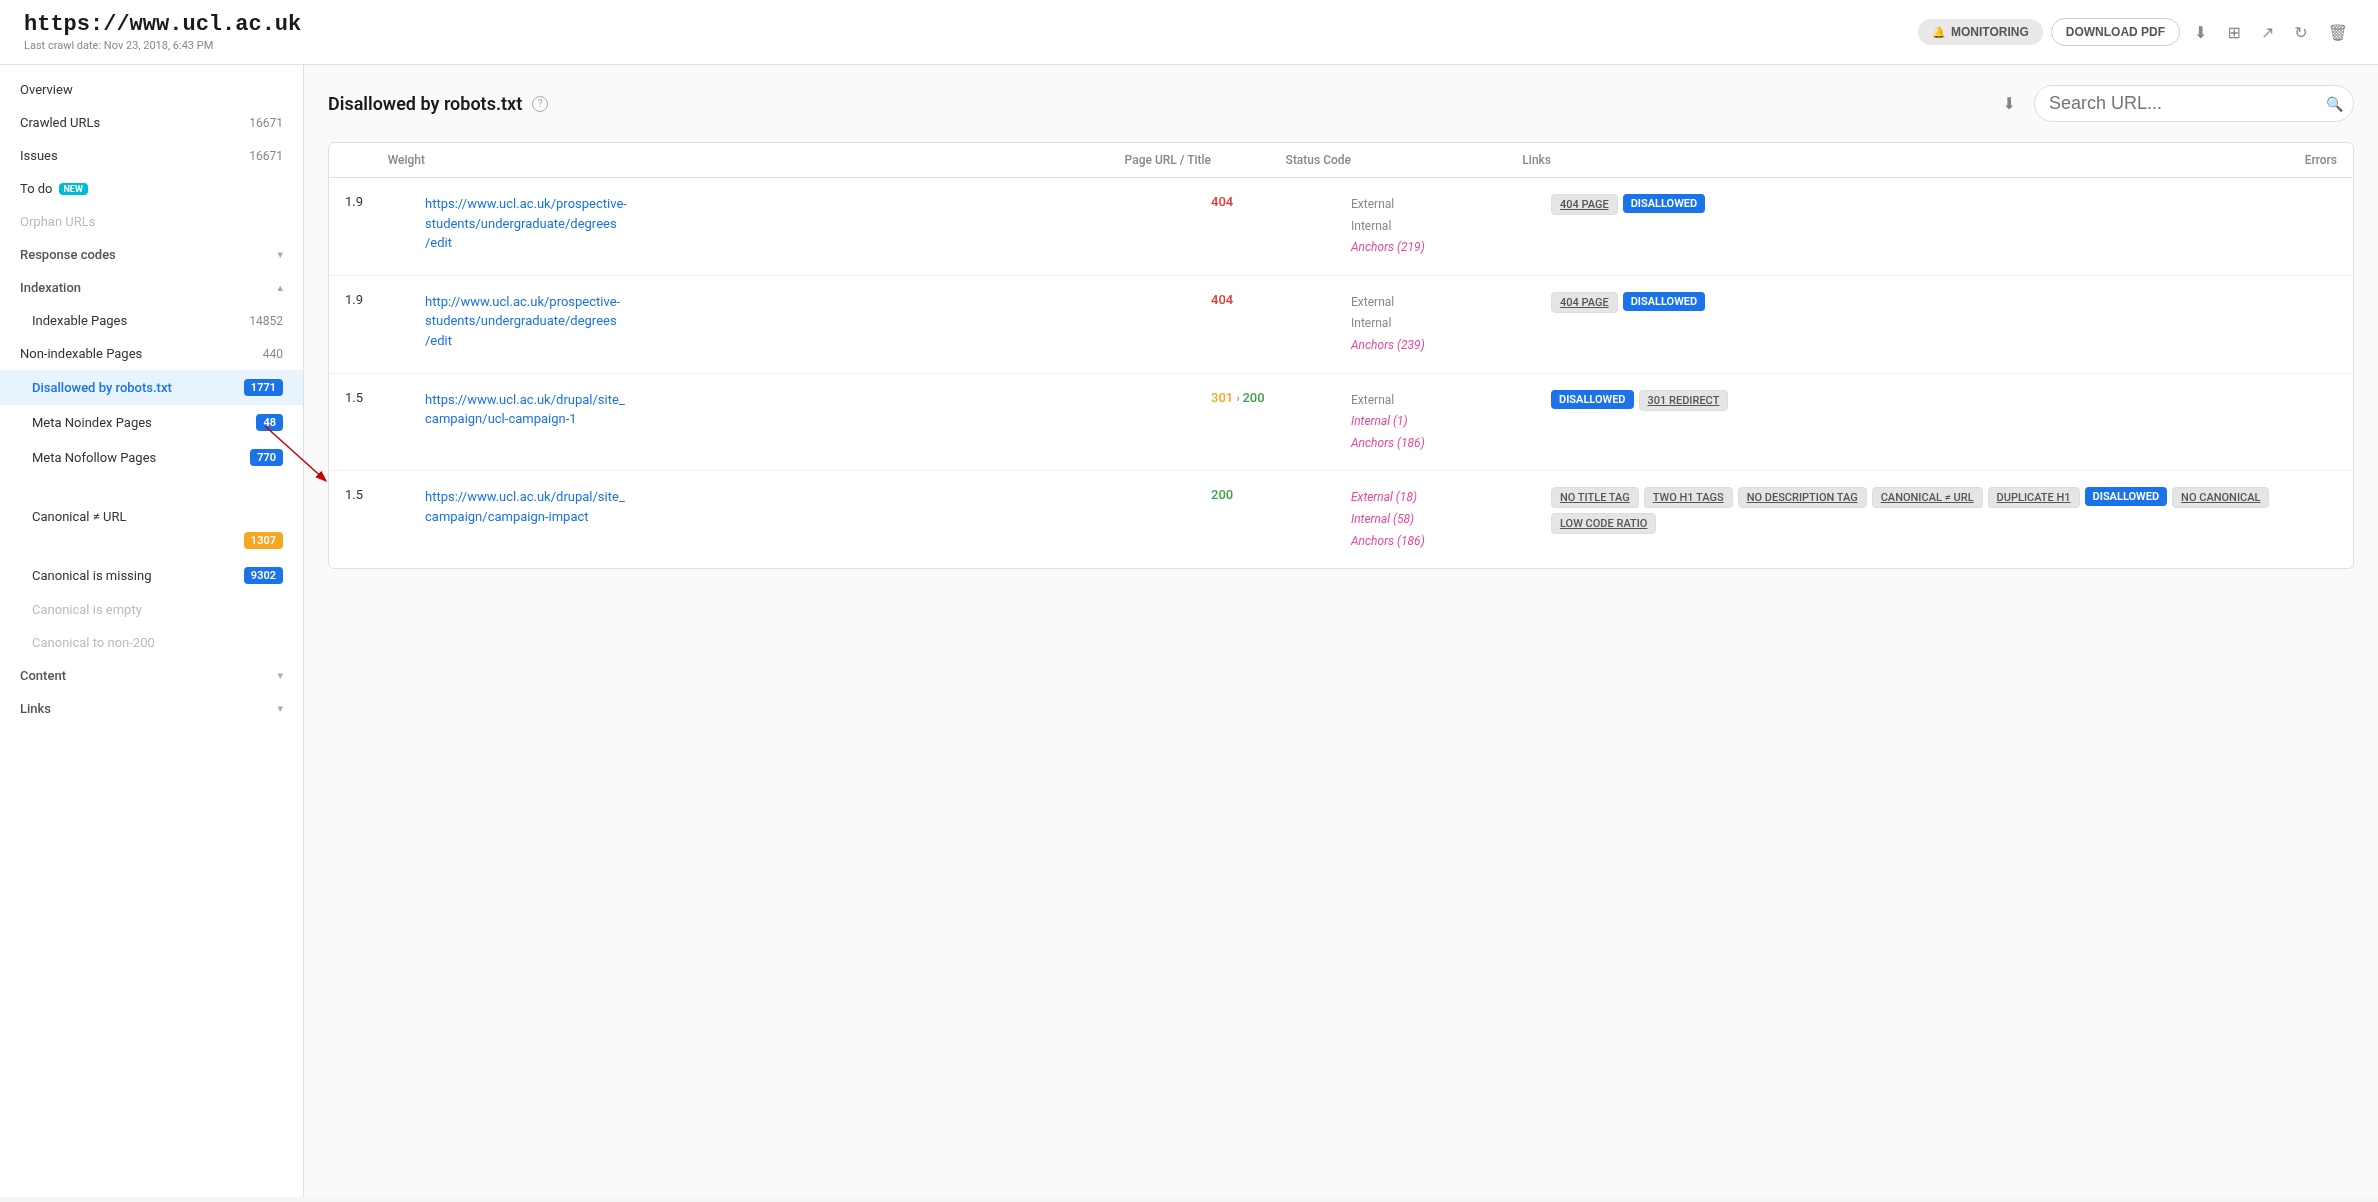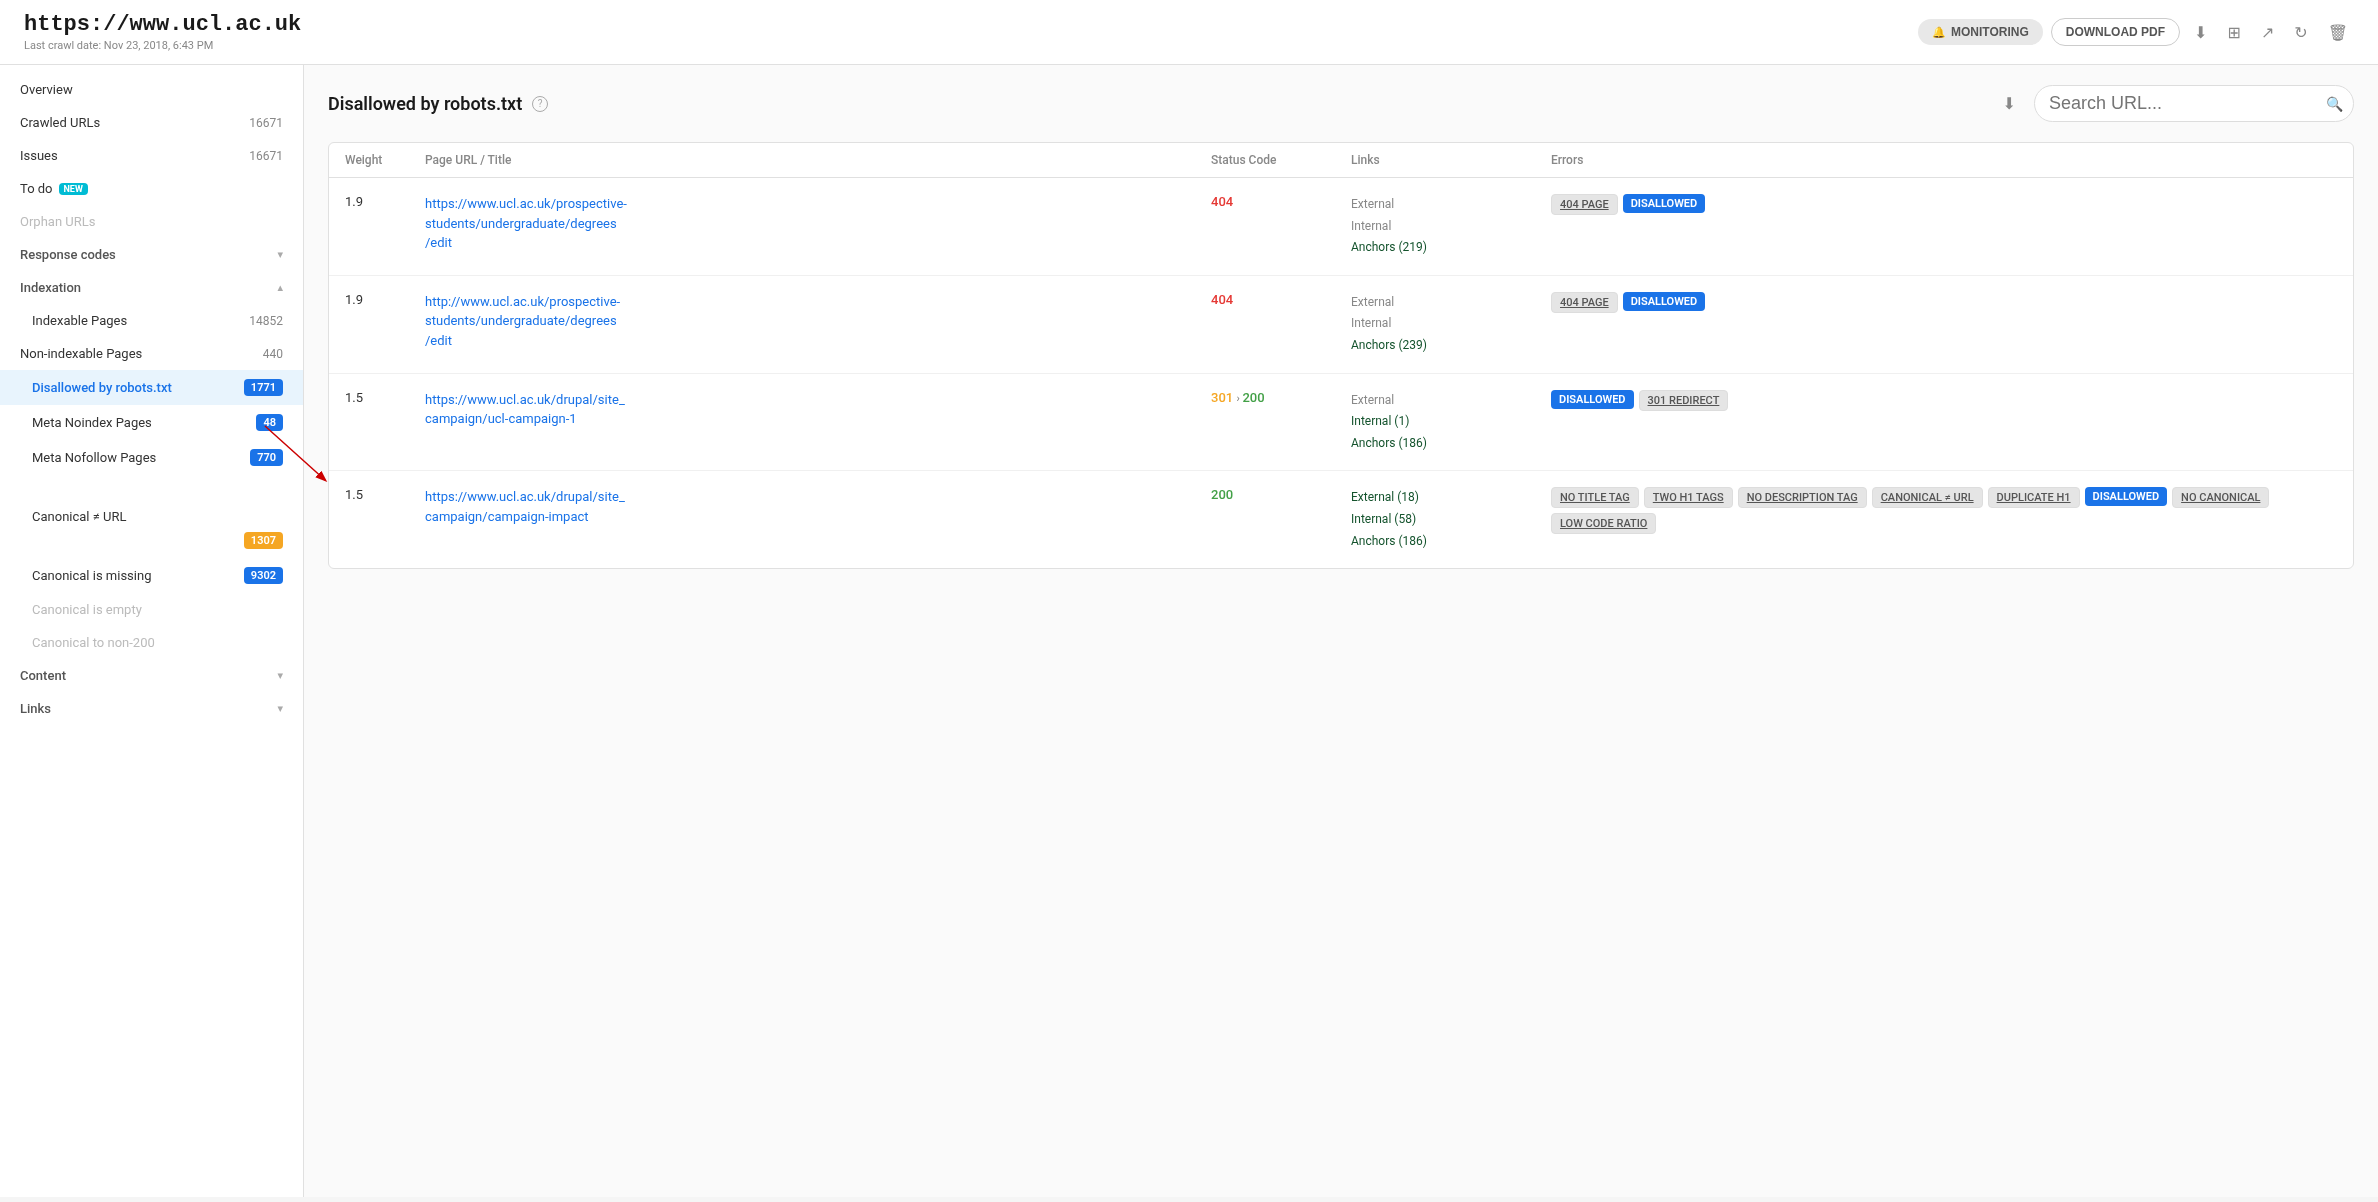--- a/index.html
+++ b/index.html
@@ -172,20 +172,21 @@
     }
 
     .table-header {
       display: grid;
       grid-template-columns: 80px 1fr 140px 200px 1fr;
       padding: 10px 16px;
       border-bottom: 1px solid #e0e0e0;
       color: #888;
       font-size: 12px;
       font-weight: 500;
+      text-align: right;
     }
 
     .table-row {
       display: grid;
       grid-template-columns: 80px 1fr 140px 200px 1fr;
       padding: 16px 16px;
       border-bottom: 1px solid #f0f0f0;
       align-items: start;
     }
     .table-row:last-child { border-bottom: none; }
@@ -195,21 +196,21 @@
     .page-url a { color: #1a73e8; text-decoration: none; font-size: 13px; line-height: 1.5; }
     .page-description { color: #888; font-size: 11px; margin-top: 4px; }
 
     .status-code { font-size: 13px; font-weight: 500; }
     .status-404 { color: #e53935; }
     .status-301 { color: #f5a623; }
     .status-200 { color: #43a047; }
     .status-arrow { color: #888; font-size: 11px; }
 
     .links-col { color: #888; font-size: 12px; line-height: 1.8; }
-    .links-col a { color: #14532d; text-decoration: none; }
+    .links-col a { color: #ec4899; text-decoration: none; font-style: italic; }
 
     .errors-col { display: flex; flex-wrap: wrap; gap: 5px; align-items: flex-start; }
 
     .error-tag {
       border: 1px solid #ddd;
       border-radius: 4px;
       padding: 3px 8px;
       font-size: 11px;
       font-weight: 500;
       color: #555;

